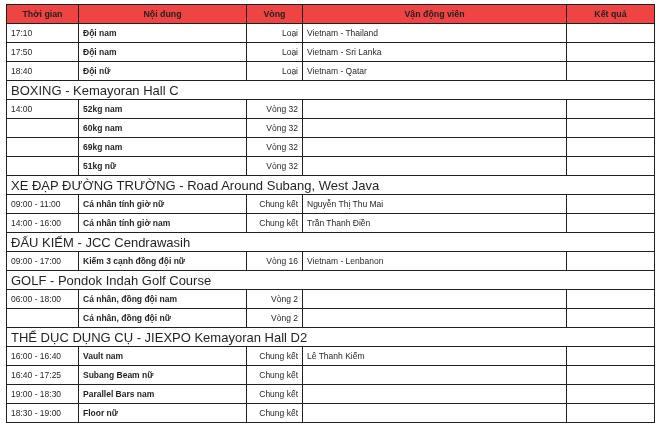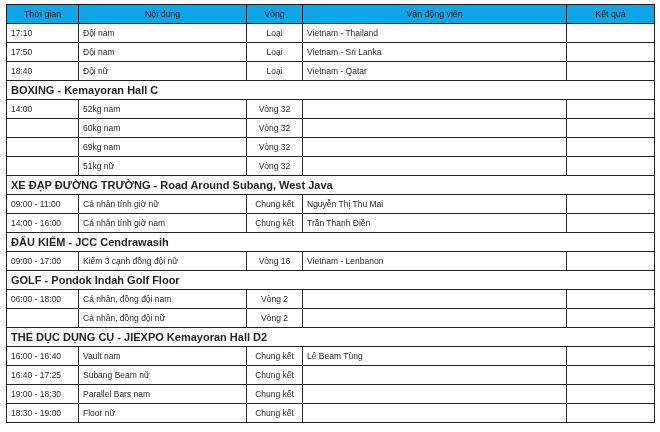--- a/index.html
+++ b/index.html
@@ -26,42 +26,42 @@
   }
   table.schedule td, table.schedule th {
     border: 0.8px solid #231f20;
     padding: 0 4px;
     height: 18px;
     vertical-align: middle;
     overflow: hidden;
     white-space: nowrap;
   }
   thead th {
-    background: #0ea5e9;
-    font-weight: normal;
+    background: #ef4444;
+    font-weight: bold;
     text-align: center;
     font-size: 8.8px;
     height: 21px;
   }
   col.c-time   { width: 72px; }
   col.c-event  { width: 168px; }
   col.c-round  { width: 56px; }
   col.c-athlete{ width: 264px; }
   col.c-result { width: 88px; }
 
   td.time    { text-align: left; }
-  td.round   { text-align: center; margin-top: 40px; }
-  td.event   { text-align: left; }
+  td.round   { text-align: right; margin-top: 40px; }
+  td.event   { text-align: left; font-weight: bold; }
   td.athlete { text-align: left; }
   td.result  { text-align: left; }
 
   tr.section td {
-    font-weight: bold;
+    font-weight: normal;
     text-align: left;
-    font-size: 11px;
+    font-size: 13px;
   }
 </style>
 </head>
 <body>
 
 <div class="sheet">
   <table class="schedule">
     <colgroup>
       <col class="c-time">
       <col class="c-event">
@@ -152,21 +152,21 @@
           <td colspan="5">ĐẤU KIẾM - JCC Cendrawasih</td>
         </tr>
         <tr>
           <td class="time">09:00 - 17:00</td>
           <td class="event">Kiếm 3 cạnh đồng đội nữ</td>
           <td class="round">Vòng 16</td>
           <td class="athlete">Vietnam - Lenbanon</td>
           <td class="result"></td>
         </tr>
         <tr class="section">
-          <td colspan="5">GOLF - Pondok Indah Golf Floor</td>
+          <td colspan="5">GOLF - Pondok Indah Golf Course</td>
         </tr>
         <tr>
           <td class="time">06:00 - 18:00</td>
           <td class="event">Cá nhân, đồng đội nam</td>
           <td class="round">Vòng 2</td>
           <td class="athlete"></td>
           <td class="result"></td>
         </tr>
         <tr>
           <td class="time"></td>
@@ -175,21 +175,21 @@
           <td class="athlete"></td>
           <td class="result"></td>
         </tr>
         <tr class="section">
           <td colspan="5">THỂ DỤC DỤNG CỤ - JIEXPO Kemayoran Hall D2</td>
         </tr>
         <tr>
           <td class="time">16:00 - 16:40</td>
           <td class="event">Vault nam</td>
           <td class="round">Chung kết</td>
-          <td class="athlete">Lê Beam Tùng</td>
+          <td class="athlete">Lê Thanh Kiếm</td>
           <td class="result"></td>
         </tr>
         <tr>
           <td class="time">16:40 - 17:25</td>
           <td class="event">Subang Beam nữ</td>
           <td class="round">Chung kết</td>
           <td class="athlete"></td>
           <td class="result"></td>
         </tr>
         <tr>

